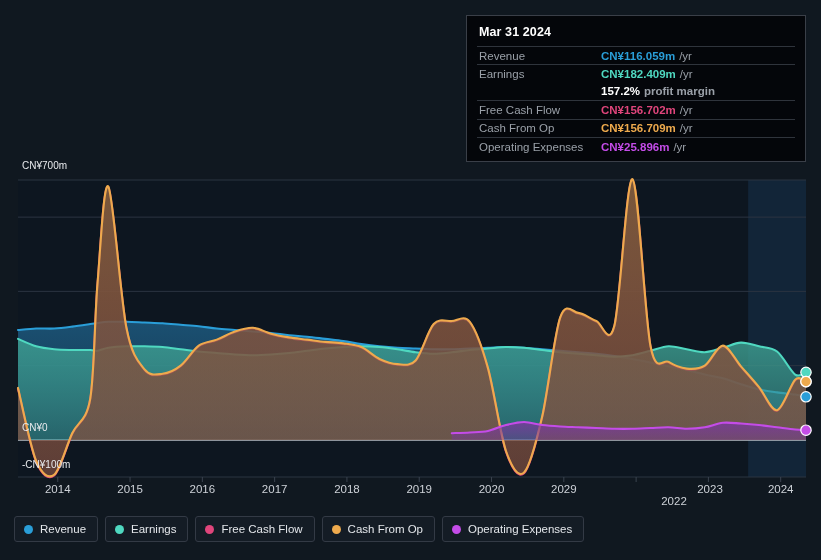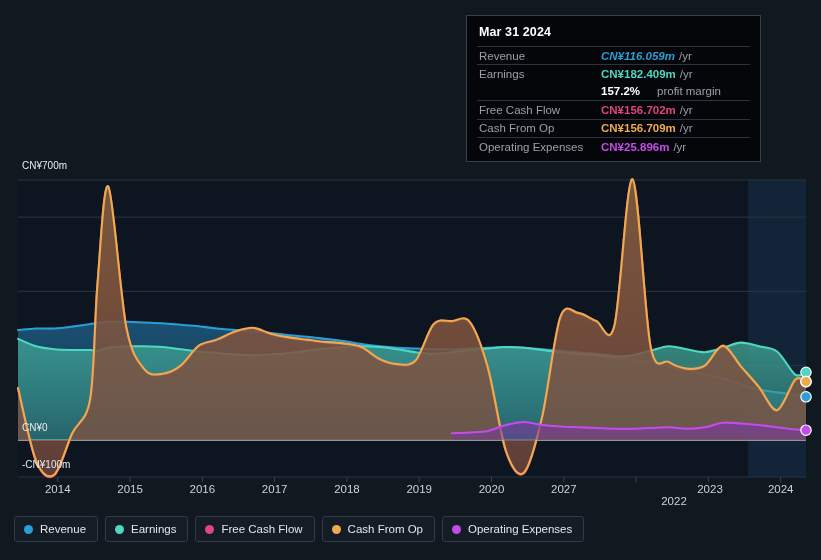--- a/index.html
+++ b/index.html
@@ -10,21 +10,21 @@
     overflow:hidden;
     position:relative;
     -webkit-font-smoothing:antialiased;
   }
   #chart-root{position:absolute;inset:0;}
   svg.chart{position:absolute;left:0;top:0;}
 
   
   .tooltip{
     position:absolute;
-    left:466px;top:15px;width:295px;
+    left:466px;top:15px;width:340px;
     background:#04060a;
     border:1px solid #3a3f48;
     box-sizing:border-box;
     padding:8px 10px 6px 10px;
     z-index:40;
   }
   .tt-date{
     color:#ffffff;font-size:12.5px;font-weight:bold;
     padding:1px 0 7px 2px;letter-spacing:.1px;
   }
@@ -32,21 +32,21 @@
     display:flex;align-items:center;
     border-top:1px solid #2f343c;
     height:17.4px;
     font-size:11.5px;
     padding-left:2px;
   }
   .tt-row.noline{border-top:none;}
   .tt-label{color:#9aa0a8;width:122px;flex:0 0 122px;}
   .tt-val{font-weight:bold;}
   .tt-unit{color:#9aa0a8;font-weight:normal;margin-left:4px;}
-  .tt-margin-lbl{color:#9aa0a8;font-weight:normal;margin-left:17px;}
+  .tt-margin-lbl{color:#9aa0a8;font-weight:bold;margin-left:4px;}
 
   
   .ylab{
     position:absolute;color:#e8eaed;font-size:10px;
     white-space:nowrap;z-index:20;
   }
   .xlab{
     position:absolute;color:#ced2d8;font-size:11.5px;
     transform:translateX(-50%);white-space:nowrap;
   }
@@ -137,32 +137,32 @@
   <div class="ylab" id="ylab-bot" style="left:22px;top:459px;">-CN¥100m</div>
 
   <div id="xlabels">
       <div class="xlab" style="left: 57.7615px; top: 483px; text-align: right;">2014</div>
       <div class="xlab" style="left: 130.055px; top: 483px;">2015</div>
       <div class="xlab" style="left: 202.349px; top: 483px;">2016</div>
       <div class="xlab" style="left: 274.642px; top: 483px;">2017</div>
       <div class="xlab" style="left: 346.936px; top: 483px;">2018</div>
       <div class="xlab" style="left: 419.229px; top: 483px;">2019</div>
       <div class="xlab" style="left: 491.523px; top: 483px;">2020</div>
-      <div class="xlab" style="left: 563.817px; top: 483px;">2027</div>
+      <div class="xlab" style="left: 563.817px; top: 483px;">2029</div>
       <div class="xlab" style="left: 674px; top: 483px; margin-top: 12px;">2022</div>
       <div class="xlab" style="left: 710px; top: 483px;">2023</div>
       <div class="xlab" style="left: 780.697px; top: 483px;">2024</div>
     </div>
 
   <div class="tooltip">
     <div class="tt-date">Mar 31 2024</div>
     <div id="tt-rows">
         <div class="tt-row">
           <span class="tt-label">Revenue</span>
-          <span><span class="tt-val" style="color: rgb(42, 158, 216); font-style: italic;">CN¥116.059m</span><span class="tt-unit">/yr</span></span>
+          <span><span class="tt-val" style="color: rgb(42, 158, 216);">CN¥116.059m</span><span class="tt-unit">/yr</span></span>
         </div>
         <div class="tt-row">
           <span class="tt-label">Earnings</span>
           <span><span class="tt-val" style="color: rgb(79, 216, 192);">CN¥182.409m</span><span class="tt-unit">/yr</span></span>
         </div>
         <div class="tt-row noline">
           <span class="tt-label"></span>
           <span><span class="tt-val" style="color: rgb(255, 255, 255);">157.2%</span><span class="tt-margin-lbl">profit margin</span></span>
         </div>
         <div class="tt-row">

